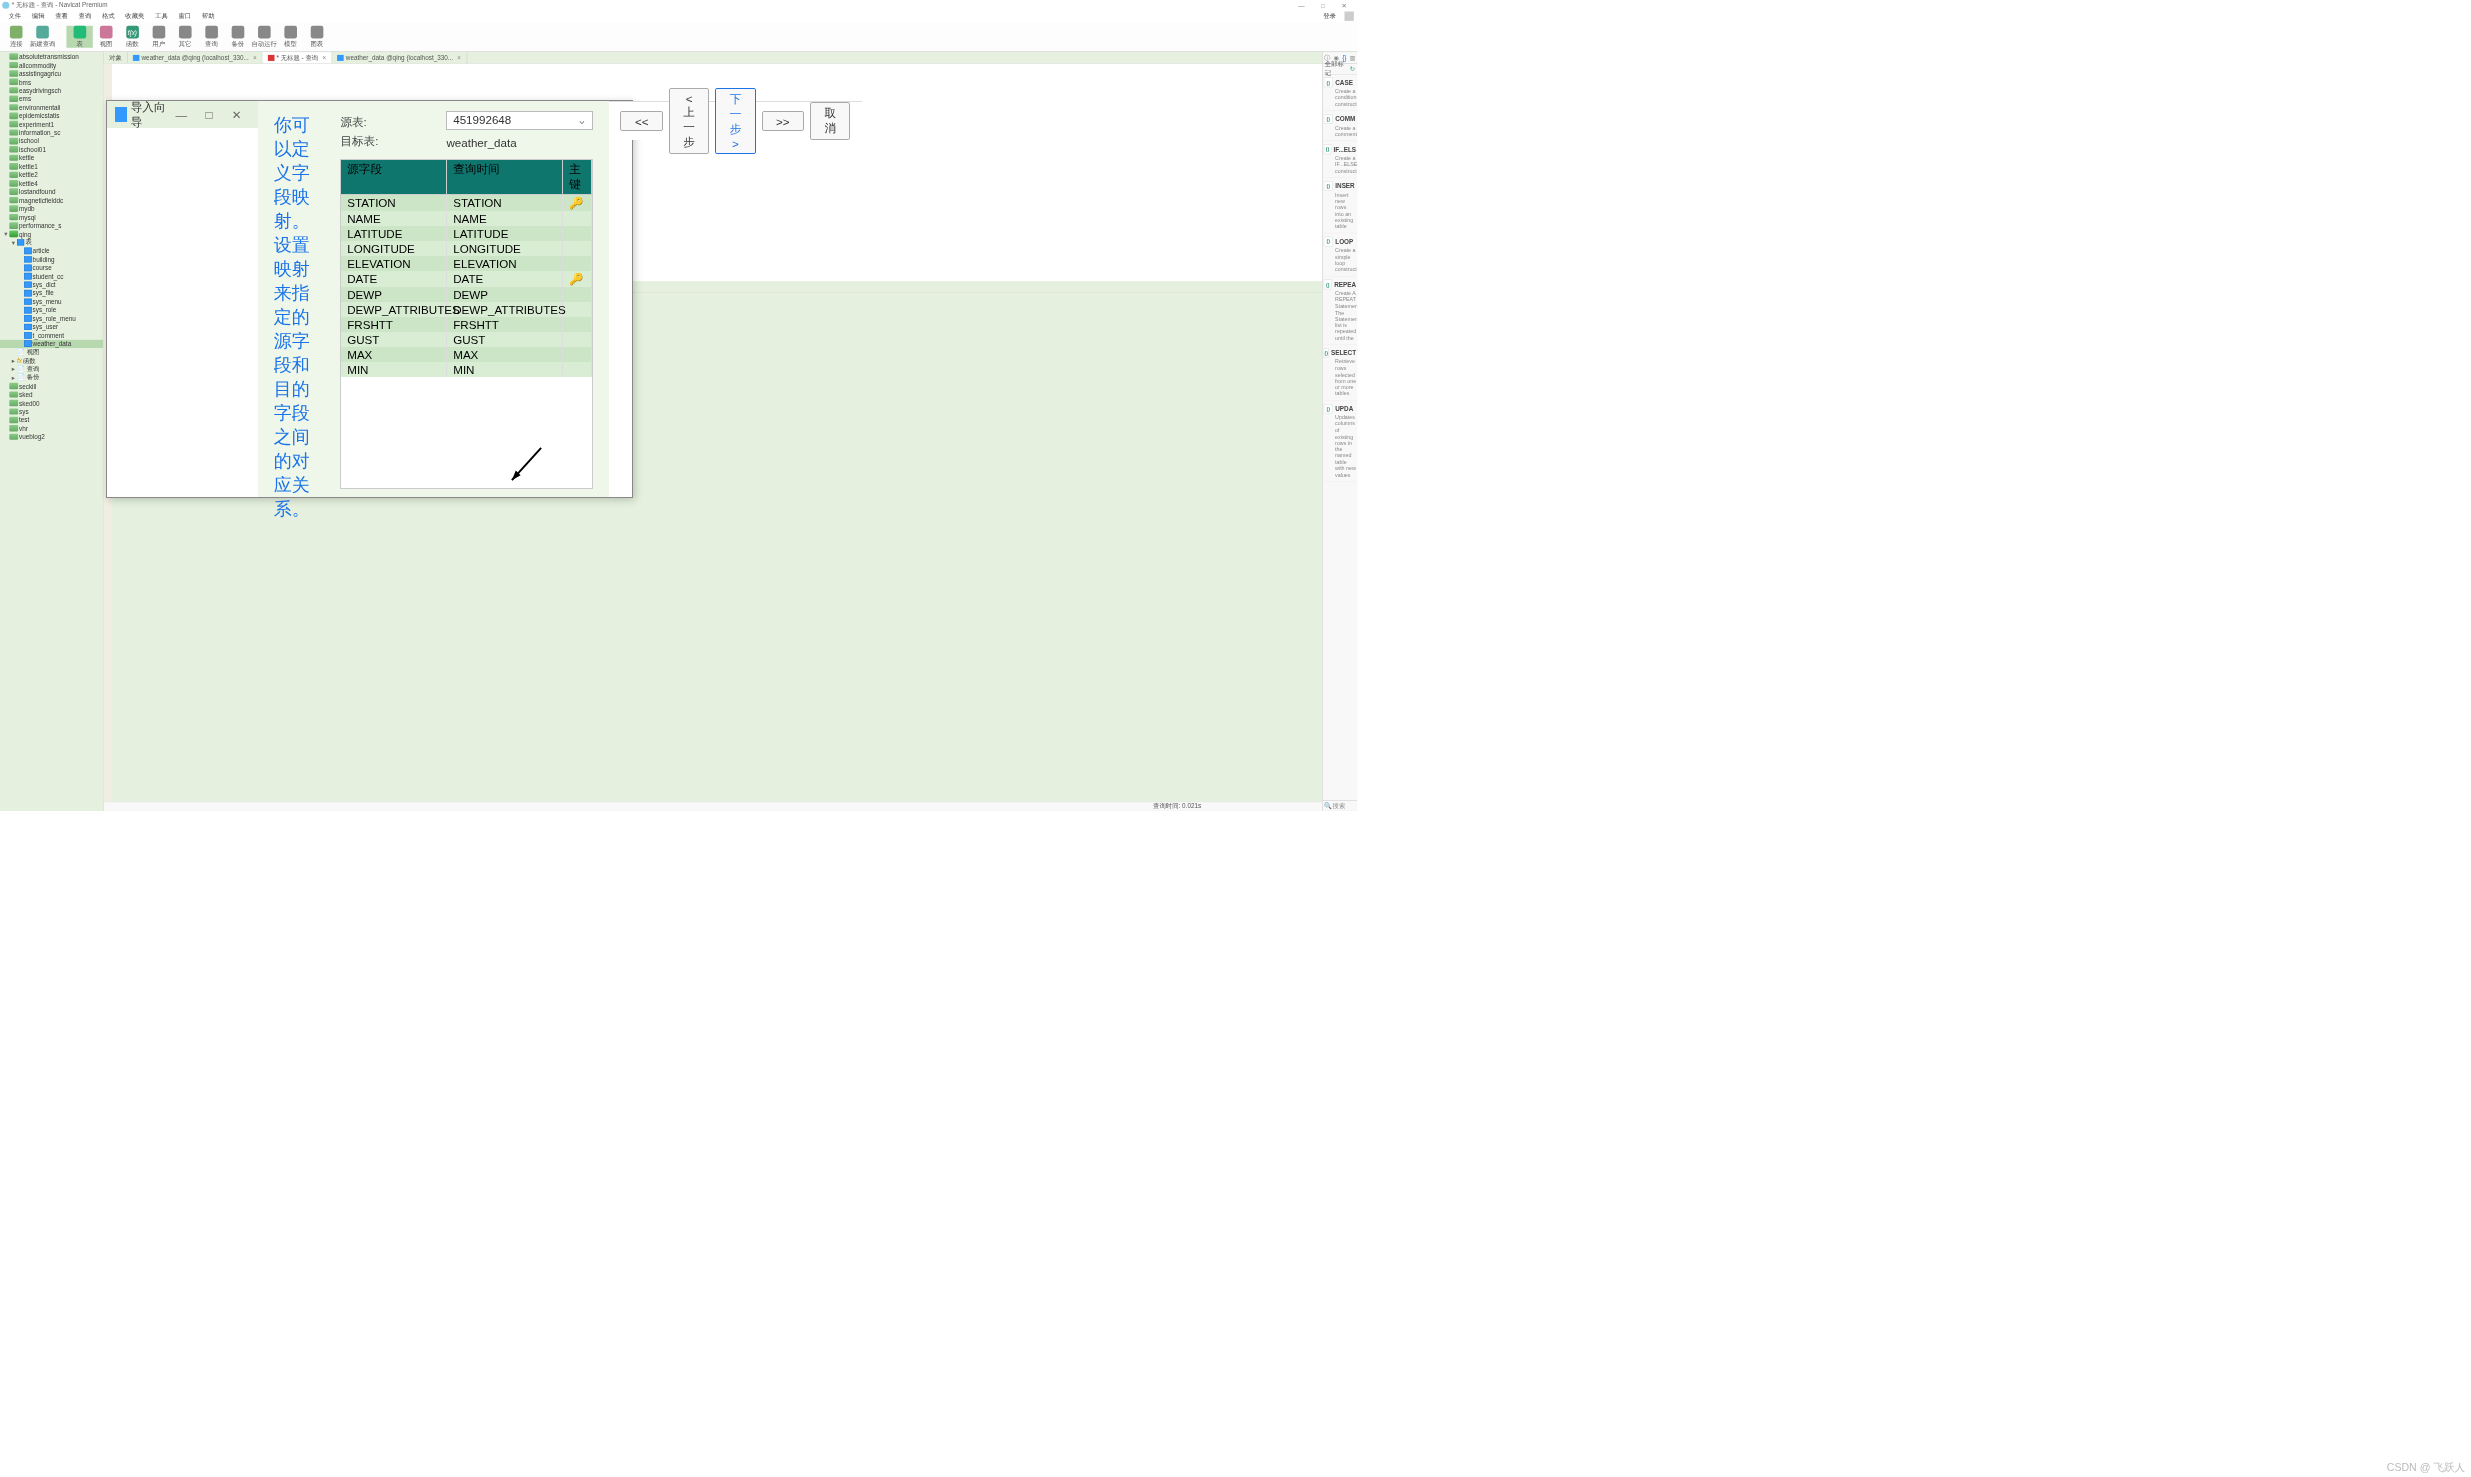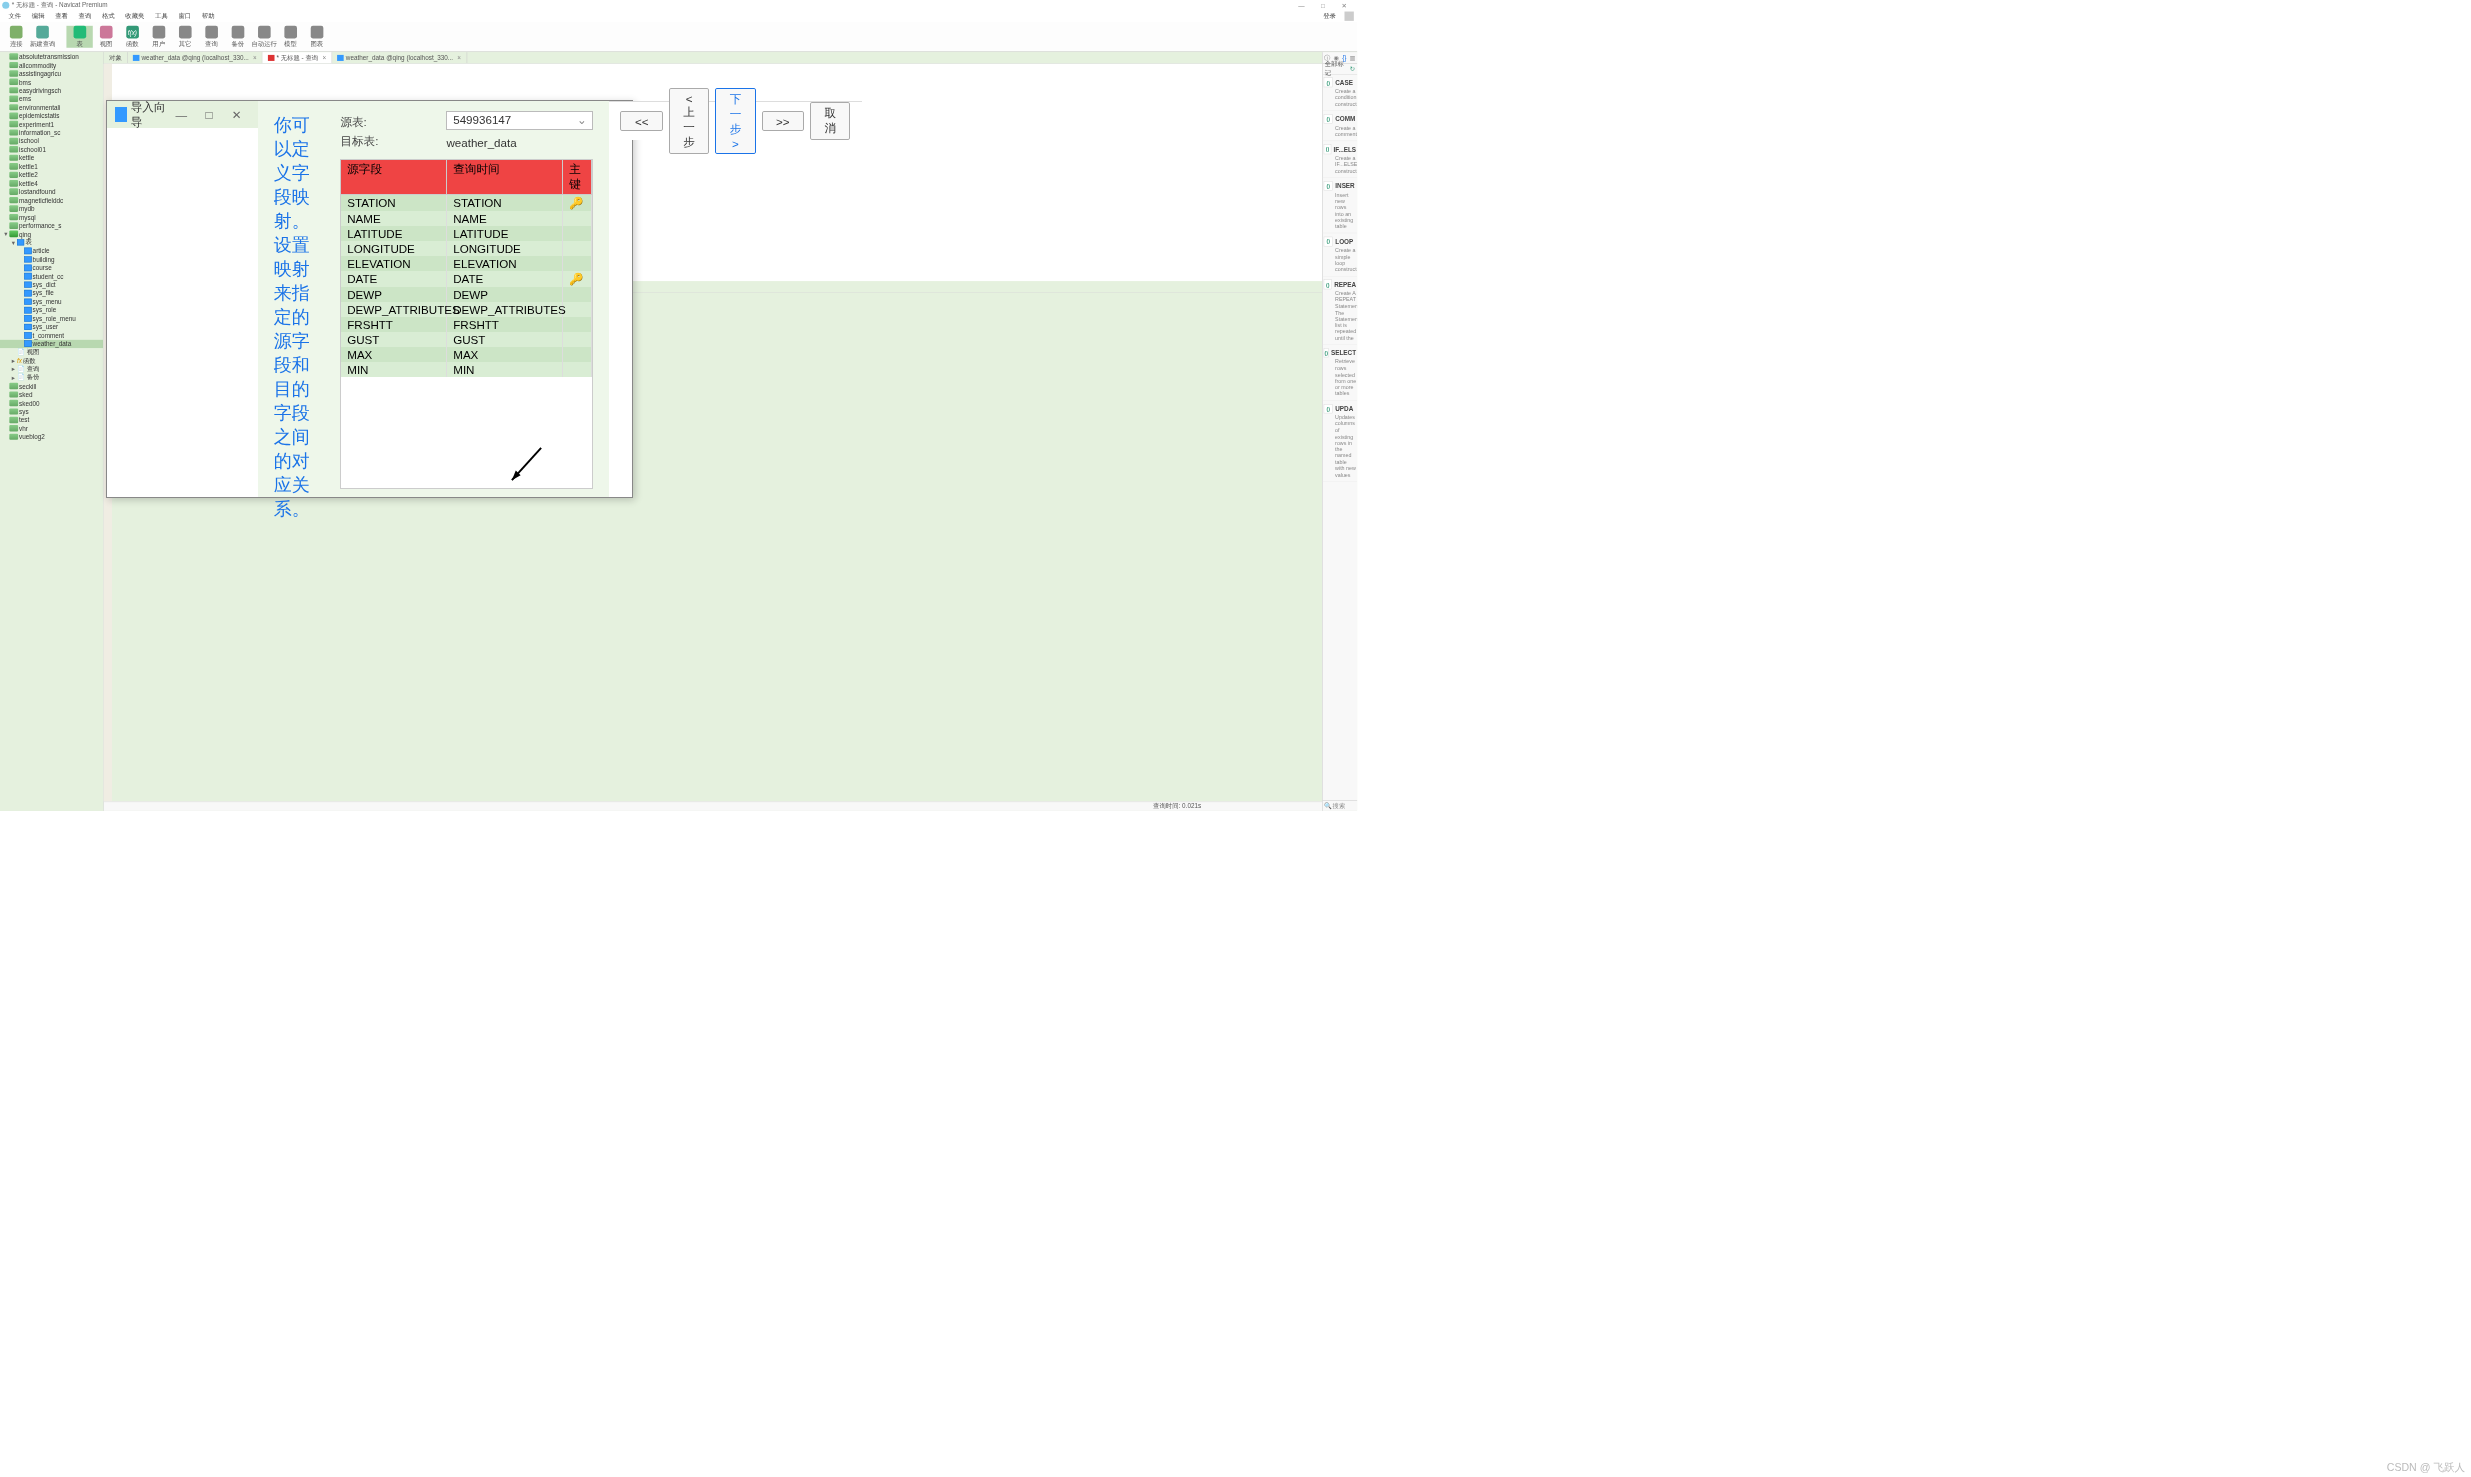--- a/index.html
+++ b/index.html
@@ -78,21 +78,21 @@
 .m-title .micon { width:15.4px; height:15.4px; background:#3399ff; margin-right:3.9px; }
 .m-title .spacer{flex:1;}
 .m-title .wb { width:35px; text-align:center; color:#666;}
 .m-desc { padding:11.6px 15.4px; color:#1a73e8; font-size:18px; background:#eef7ea;}
 .m-body { flex:1; padding:7.7px 15.4px; background:#eef7ea; display:flex; flex-direction:column;}
 .m-row { display:flex; align-items:flex-end; margin:1.9px 0;}
 .m-row label { width:106px; color:#444;}
 .m-row .sel { flex:1; border:1px solid #bbb; background:#fff; padding:1.9px 5.8px; color:#333;}
 .m-row .txt { color:#333; }
 .m-grid { margin-top:7.7px; border:1px solid #ccc; background:#fff; flex:1; overflow:hidden;}
-.m-grid-head { display:flex; background:#ef4444; border-bottom:1px solid #ccc;}
+.m-grid-head { display:flex; background:#0f766e; border-bottom:1px solid #ccc;}
 .m-grid-head div { padding:1.9px 5.8px; border-right:1px solid #ccc; }
 .gh1{width:106px;} .gh2{width:116px;} .gh3{width:29px;}
 .m-grid-body { }
 .m-grid-row { display:flex; background:#cce5c6; }
 .m-grid-row:nth-child(even){ background:#d9edd4; }
 .m-grid-row div { padding:1px 5.8px; border-right:1px solid #ddd; }
 .g1{width:106px;} .g2{width:116px;} .g3{width:29px;}
 .keyicon { color:#d4a017; }
 .m-foot { height:39px; display:flex; align-items:center; justify-content:flex-end; padding:0 11.6px; gap:5.8px; background:#fff; border-top:1px solid #ddd;}
 .m-btn { border:1px solid #aaa; background:#f8f8f8; padding:2.9px 13.5px; color:#333; border-radius:1.9px;}
@@ -353,21 +353,21 @@
     <span>导入向导</span>
     <div class="spacer"></div>
     <div class="wb">—</div>
     <div class="wb">□</div>
     <div class="wb">✕</div>
   </div>
   <div class="m-desc">你可以定义字段映射。设置映射来指定的源字段和目的字段之间的对应关系。</div>
   <div class="m-body">
     <div class="m-row">
       <label>源表:</label>
-      <div class="sel"><span>549936147</span><span style="float:right;color:#888">⌄</span></div>
+      <div class="sel"><span>451992648</span><span style="float:right;color:#888">⌄</span></div>
     </div>
     <div class="m-row">
       <label>目标表:</label>
       <span class="txt">weather_data</span>
     </div>
     <div class="m-grid">
       <div class="m-grid-head">
         <div class="gh1">源字段</div>
         <div class="gh2">查询时间</div>
         <div class="gh3">主键</div>

